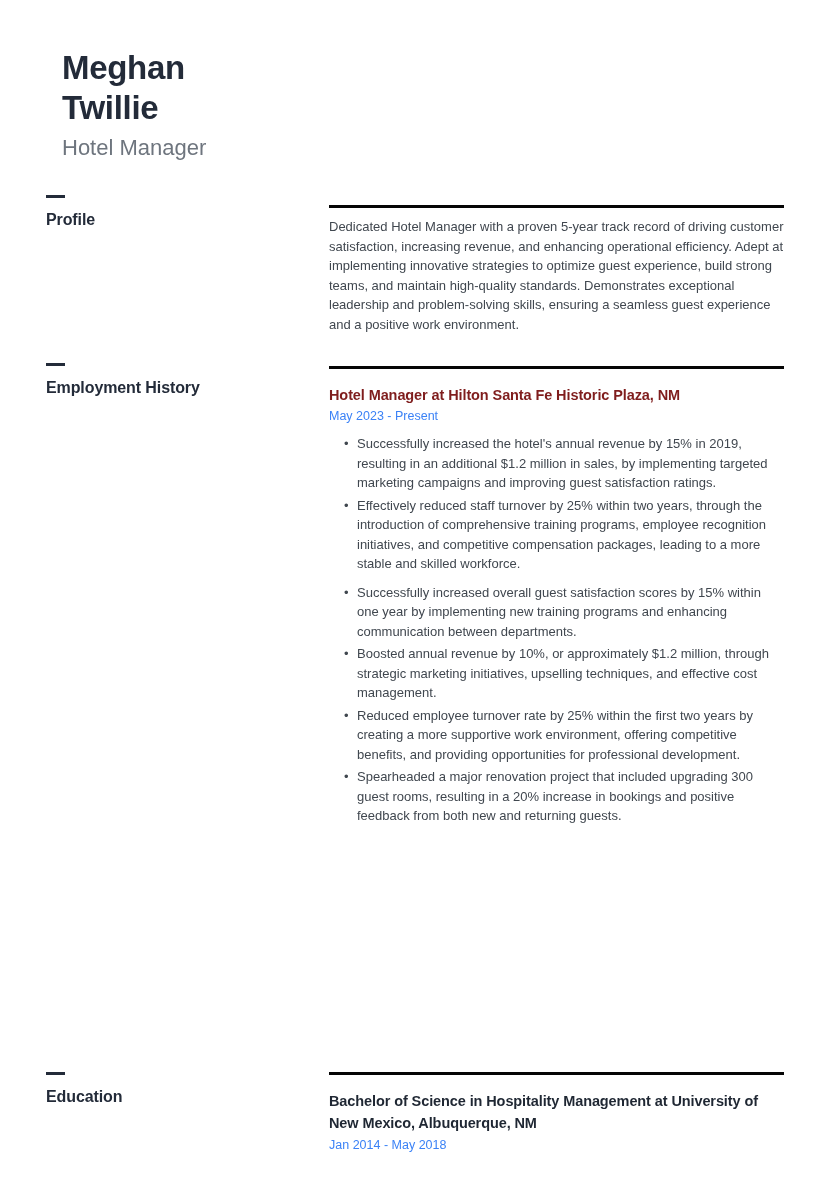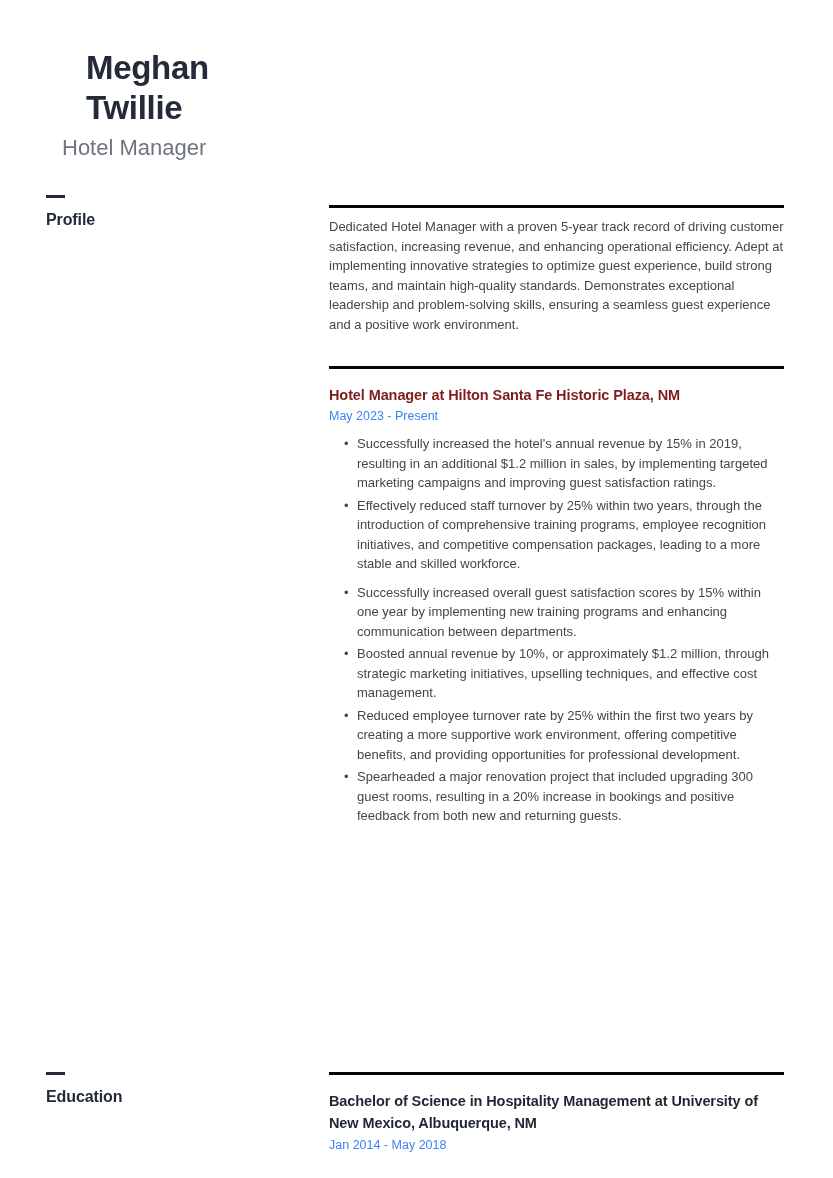--- a/index.html
+++ b/index.html
@@ -10,21 +10,21 @@
     overflow: hidden;
     font-family: "Liberation Sans", sans-serif;
     -webkit-font-smoothing: antialiased;
   }
   .page { position: absolute; inset: 0; background: #ffffff; }
 
   
   .name-block { position: absolute; left: 62px; top: 48px; width: 240px; }
   .person-name {
     font-size: 33px; line-height: 40px; font-weight: 700;
-    color: #232b39; letter-spacing: -0.3px; width: 215px; margin-left: 24px;
+    color: #232b39; letter-spacing: -0.3px; width: 215px;
   }
   .person-role {
     margin-top: 6px; font-size: 22px; line-height: 28px;
     font-weight: 400; color: #6e757e;
   }
   .side-sec { position: absolute; left: 46px; width: 245px; }
   .side-sec .dash { width: 19px; height: 3px; background: #232b39; }
   .side-heading {
     margin-top: 12px; font-size: 16px; line-height: 20px;
     font-weight: 700; color: #232b39; letter-spacing: -0.1px;
@@ -85,20 +85,24 @@
   <div class="name-block">
     <h1 class="person-name">Meghan Twillie</h1>
     <div class="person-role">Hotel Manager</div>
   </div>
 
   <div class="side-sec sec-profile">
     <div class="dash"></div>
     <div class="side-heading">Profile</div>
   </div>
 
+  <div class="side-sec sec-employment">
+    <div class="dash"></div>
+    <div class="side-heading">Employment History</div>
+  </div>
 
   <div class="side-sec sec-education">
     <div class="dash"></div>
     <div class="side-heading">Education</div>
   </div>
 
 
   <div class="rblock profile-block">
     <div class="rule"></div>
     <p class="profile-text">Dedicated Hotel Manager with a proven 5-year track record of driving customer satisfaction, increasing revenue, and enhancing operational efficiency. Adept at implementing innovative strategies to optimize guest experience, build strong teams, and maintain high-quality standards. Demonstrates exceptional leadership and problem-solving skills, ensuring a seamless guest experience and a positive work environment.</p>

